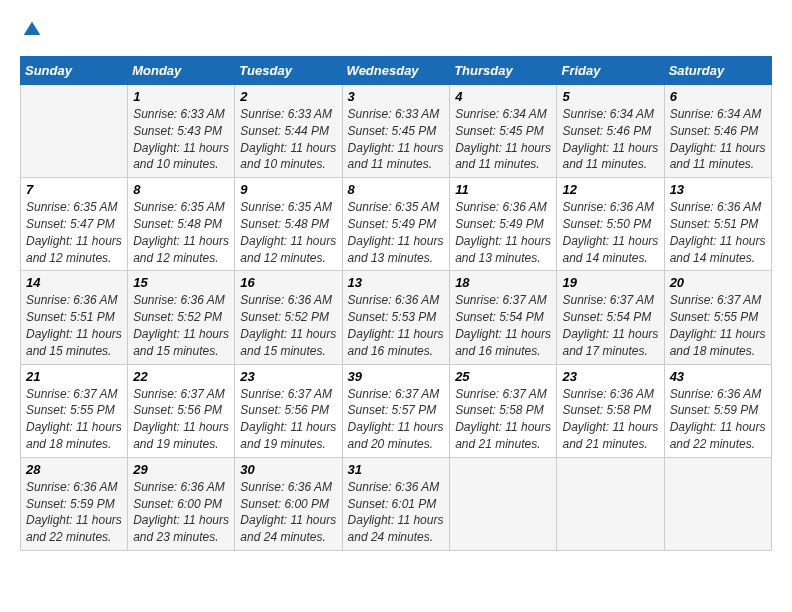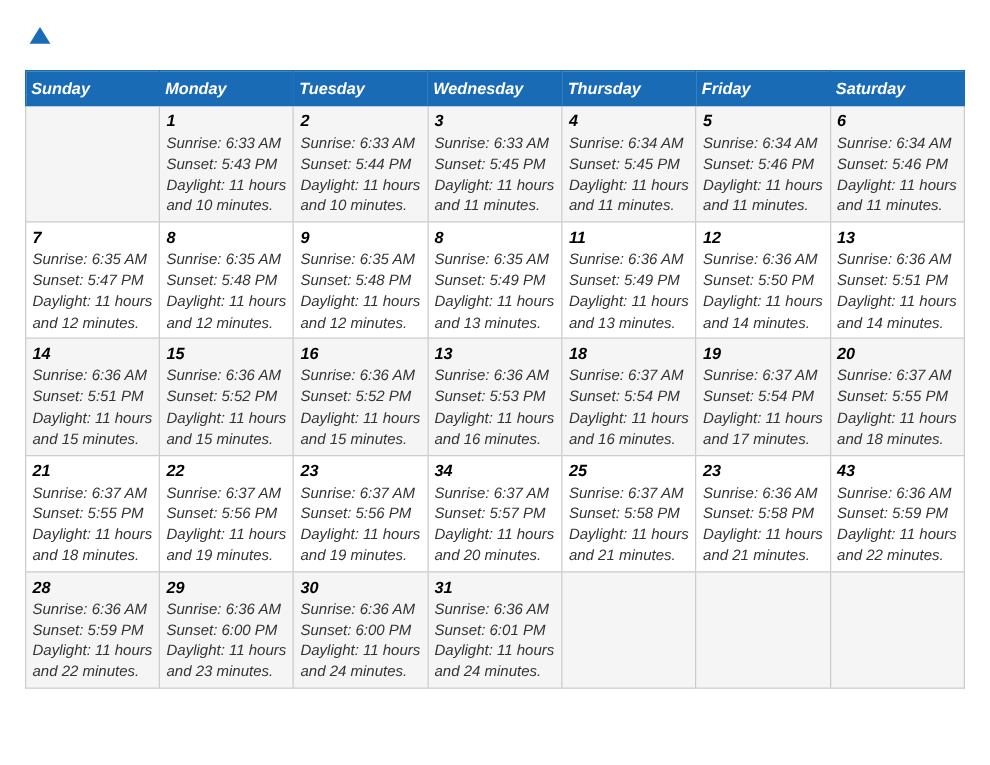--- a/index.html
+++ b/index.html
@@ -258,21 +258,21 @@
           Sunrise: 6:37 AM<br>Sunset: 5:56 PM<br>Daylight: 11 hours and 19 minutes.
         </div>
         </td>
         <td>
           <span class="day-number">23</span>
         <div class="cell-content">
           Sunrise: 6:37 AM<br>Sunset: 5:56 PM<br>Daylight: 11 hours and 19 minutes.
         </div>
         </td>
         <td>
-          <span class="day-number">34</span>
+          <span class="day-number">39</span>
         <div class="cell-content">
           Sunrise: 6:37 AM<br>Sunset: 5:57 PM<br>Daylight: 11 hours and 20 minutes.
         </div>
         </td>
         <td>
           <span class="day-number">25</span>
         <div class="cell-content">
           Sunrise: 6:37 AM<br>Sunset: 5:58 PM<br>Daylight: 11 hours and 21 minutes.
         </div>
         </td>

